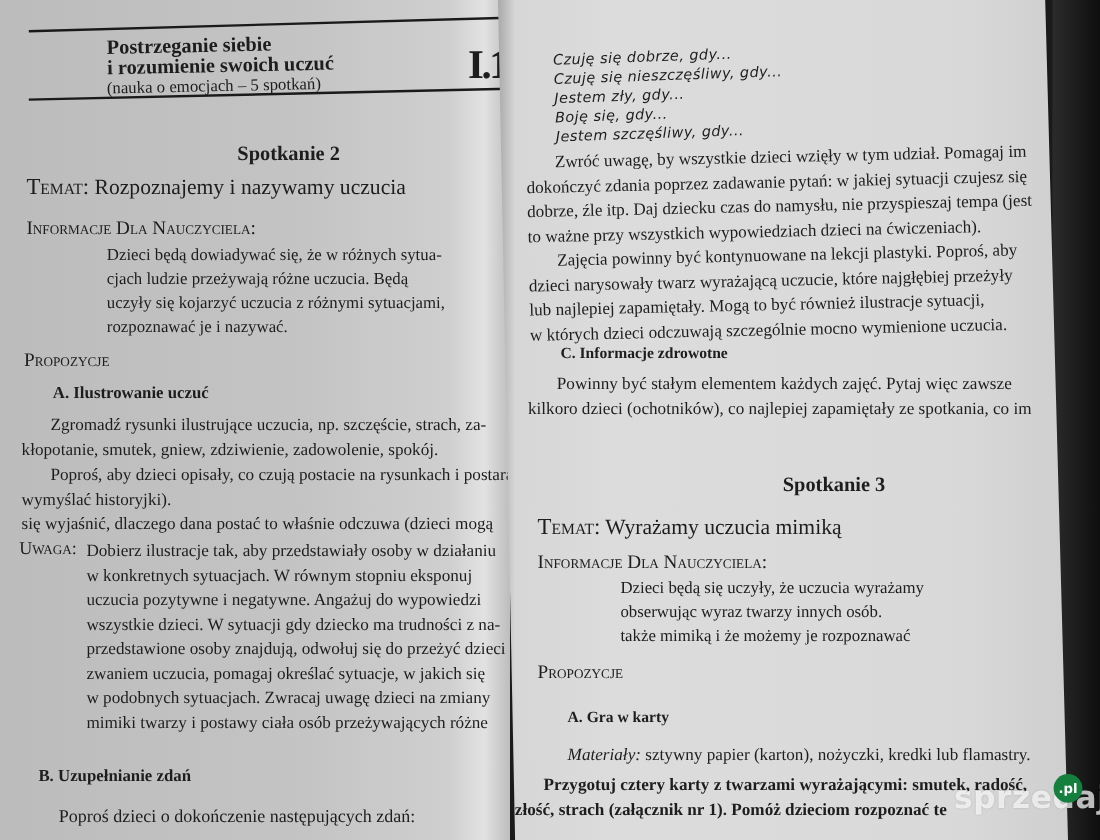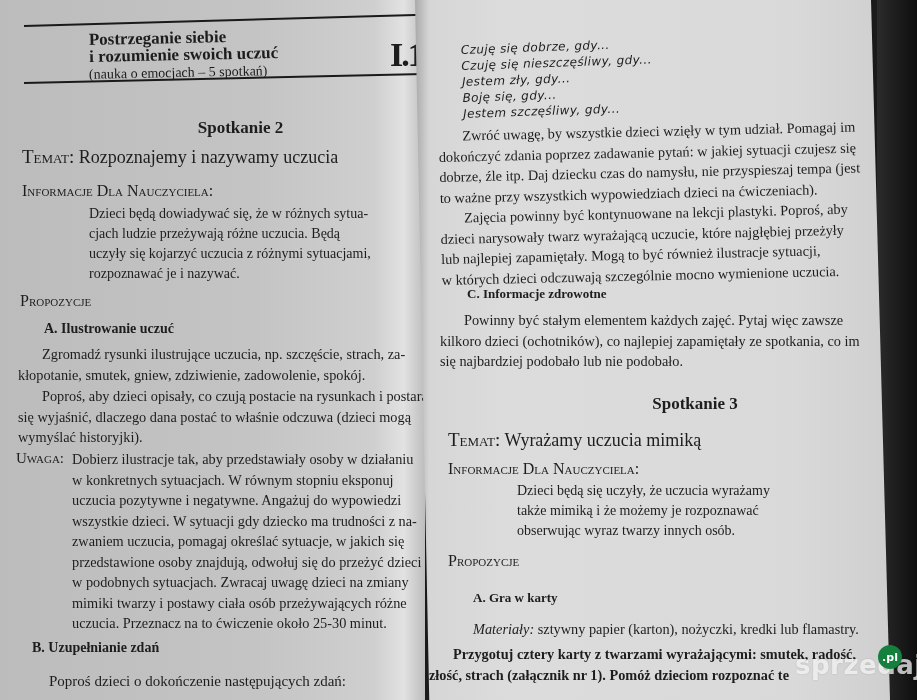--- a/index.html
+++ b/index.html
@@ -91,35 +91,34 @@
   <div class="abs smallcaps-head" style="left:20px; top:292px;">Propozycje</div>
 
   <div class="abs sub-head" style="left:44px; top:321px;">A. Ilustrowanie uczuć</div>
 
   <div class="abs para" style="left:18px; top:344px; width:420px; white-space:nowrap;">
     <div class="indent">Zgromadź rysunki ilustrujące uczucia, np. szczęście, strach, za-</div>
     <div>kłopotanie, smutek, gniew, zdziwienie, zadowolenie, spokój.</div>
   </div>
   <div class="abs para" style="left:18px; top:386px; width:420px; white-space:nowrap;">
     <div class="indent">Poproś, aby dzieci opisały, co czują postacie na rysunkach i postarały</div>
+    <div>wymyślać historyjki).</div>
     <div>się wyjaśnić, dlaczego dana postać to właśnie odczuwa (dzieci mogą</div>
-    <div>wymyślać historyjki).</div>
   </div>
 
   <div class="abs uwaga-label" style="left:16px; top:450px;">Uwaga:</div>
   <div class="abs para" style="left:72px; top:449px; width:360px; white-space:nowrap;">
     <div>Dobierz ilustracje tak, aby przedstawiały osoby w działaniu</div>
     <div>w konkretnych sytuacjach. W równym stopniu eksponuj</div>
     <div>uczucia pozytywne i negatywne. Angażuj do wypowiedzi</div>
     <div>wszystkie dzieci. W sytuacji gdy dziecko ma trudności z na-</div>
+    <div>przedstawione osoby znajdują, odwołuj się do przeżyć dzieci</div>
     <div>zwaniem uczucia, pomagaj określać sytuacje, w jakich się</div>
-    <div>przedstawione osoby znajdują, odwołuj się do przeżyć dzieci</div>
     <div>w podobnych sytuacjach. Zwracaj uwagę dzieci na zmiany</div>
     <div>mimiki twarzy i postawy ciała osób przeżywających różne</div>
-    <div>uczucia. Przeznacz na to ćwiczenie około 25-30 minut.</div>
   </div>
 
   <div class="abs sub-head" style="left:32px; top:640px;">B. Uzupełnianie zdań</div>
   <div class="abs para" style="left:49px; top:671px; font-size:15px;">Poproś dzieci o dokończenie następujących zdań:</div>
 </div>
 
 <div class="right-page">
   <div class="abs sentence-list" style="left:47px; top:42px; transform: rotate(-2deg); transform-origin:left;">
     <div>Czuję się dobrze, gdy...</div>
     <div>Czuję się nieszczęśliwy, gdy...</div>
@@ -136,36 +135,35 @@
     <div class="indent">Zajęcia powinny być kontynuowane na lekcji plastyki. Poproś, aby</div>
     <div>dzieci narysowały twarz wyrażającą uczucie, które najgłębiej przeżyły</div>
     <div>lub najlepiej zapamiętały. Mogą to być również ilustracje sytuacji,</div>
     <div>w których dzieci odczuwają szczególnie mocno wymienione uczucia.</div>
   </div>
 
   <div class="abs sub-head" style="left:52px; top:286px; font-size:13px;">C. Informacje zdrowotne</div>
   <div class="abs para" style="left:25px; top:310px; width:420px; white-space:nowrap;">
     <div class="indent">Powinny być stałym elementem każdych zajęć. Pytaj więc zawsze</div>
     <div>kilkoro dzieci (ochotników), co najlepiej zapamiętały ze spotkania, co im</div>
-    <div>się najbardziej podobało lub nie podobało.</div>
   </div>
 
   <div class="abs meeting-title" style="left:0; width:560px; top:394px;">Spotkanie 3</div>
 
   <div class="abs temat" style="left:33px; top:429px;">
     <span class="lbl">Temat:</span>
     <span>Wyrażamy uczucia mimiką</span>
   </div>
 
   <div class="abs smallcaps-head" style="left:33px; top:460px;">Informacje Dla Nauczyciela:</div>
 
   <div class="abs info-block" style="left:102px; top:481px; width:310px;">
     <div>Dzieci będą się uczyły, że uczucia wyrażamy</div>
+    <div>obserwując wyraz twarzy innych osób.</div>
     <div>także mimiką i że możemy je rozpoznawać</div>
-    <div>obserwując wyraz twarzy innych osób.</div>
   </div>
 
   <div class="abs smallcaps-head" style="left:33px; top:552px;">Propozycje</div>
 
   <div class="abs sub-head" style="left:58px; top:590px; font-size:13px;">A. Gra w karty</div>
 
   <div class="abs para" style="left:58px; top:619px; white-space:nowrap;">
     <span style="font-style:italic;">Materiały:</span>
     <span>sztywny papier (karton), nożyczki, kredki lub flamastry.</span>
   </div>

